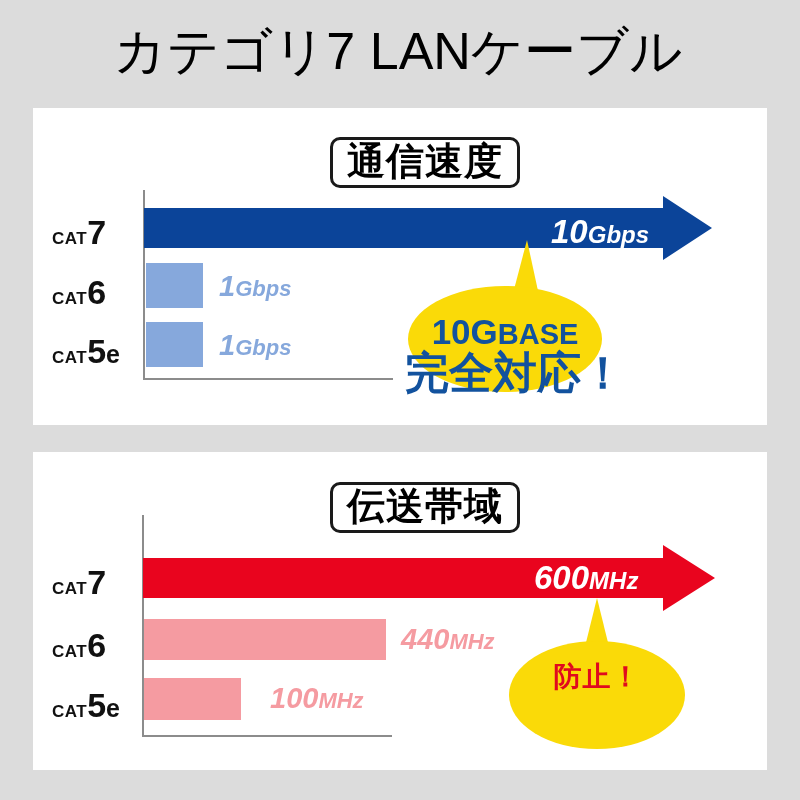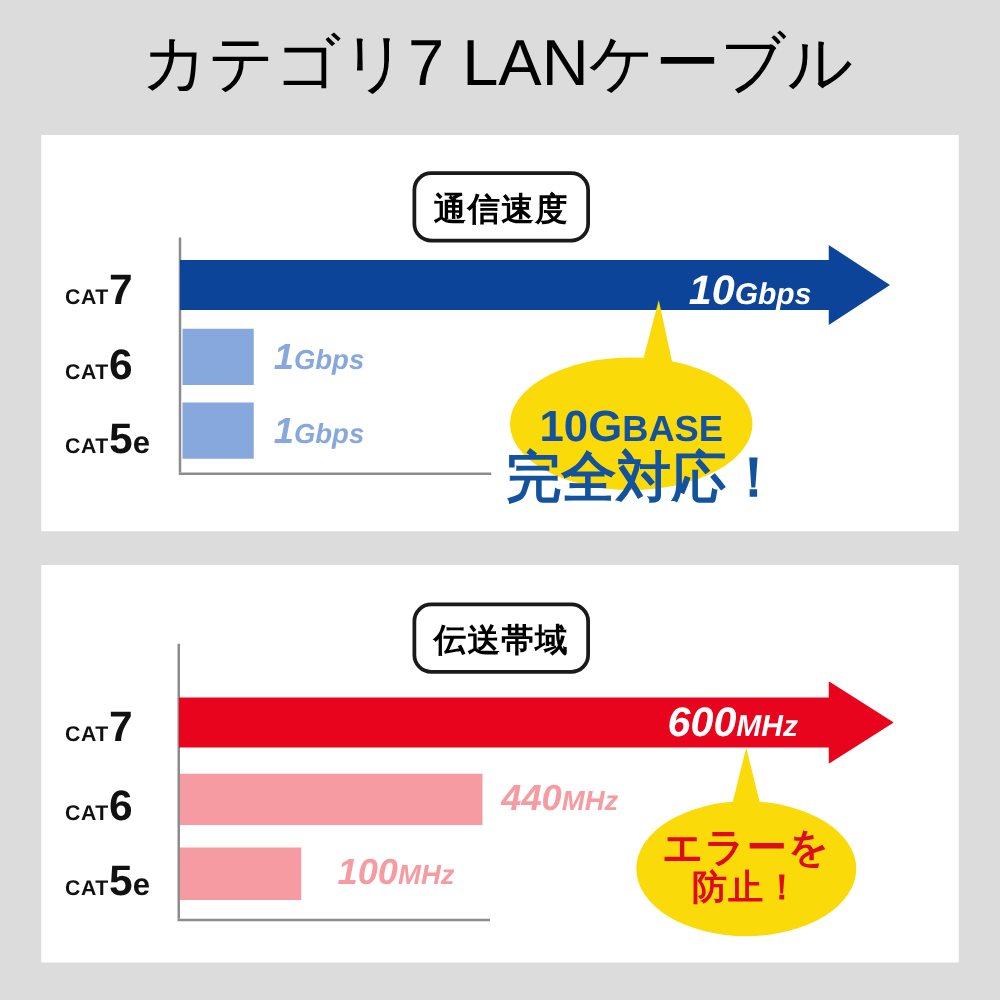--- a/index.html
+++ b/index.html
@@ -37,26 +37,26 @@
     width: 734px;
     background: #ffffff;
   }
   #card-speed  { top: 108px; height: 317px; }
   #card-band   { top: 452px; height: 318px; }
 
   
   .section-pill {
     position: absolute;
     border: 3px solid #1a1a1a;
-    border-radius: 15px;
+    border-radius: 10px;
     background: #ffffff;
-    font-size: 26px;
+    font-size: 38px;
     font-weight: bold;
     color: #000000;
-    padding: 9px 14px 6px 14px;
+    padding: 3px 14px 6px 14px;
     line-height: 36px;
     white-space: nowrap;
     letter-spacing: 1px;
   }
   .axis-v {
     position: absolute;
     width: 2px;
     background: #8c8c8c;
   }
   .axis-h {
@@ -184,21 +184,21 @@
 <div class="bar" style="left:146px; top:322px; width:57px; height:45px; background:#86a8dc;"></div>
 <div class="bar-value" style="left:219px; top:331px; color:#86a8dc;">
   <span>1</span><span class="unit">Gbps</span>
 </div>
 
 <div class="callout" id="callout-10gbase" style="left:405px; top:236px;">
   <svg width="200" height="158" viewBox="0 0 200 158" xmlns="http://www.w3.org/2000/svg">
     <polygon points="122,4 100,88 138,78" fill="#fada08"></polygon>
     <ellipse cx="100" cy="103" rx="97" ry="53" fill="#fada08"></ellipse>
   </svg>
-  <div class="callout-text" style="left:0px; top:88px; width:200px;text-align:center;">
+  <div class="callout-text" style="left:0px; top:78px; width:200px;text-align:center;">
     <span class="l1"><span>10G</span><span class="sm">BASE</span></span>
     <span class="l2">完全対応！</span>
   </div>
 </div>
 
 <div class="card" id="card-band"></div>
 
 <div class="section-pill" style="left:330px; top:482px;">伝送帯域</div>
 
 <div class="axis-v" style="left:142px; top:515px; height:220px;"></div>
@@ -232,16 +232,15 @@
 <div class="bar-value" style="left:255px; top:684px; color:#f59ba1;margin-left:15px;">
   <span>100</span><span class="unit">MHz</span>
 </div>
 
 <div class="callout" id="callout-error" style="left:505px; top:595px;">
   <svg width="200" height="158" viewBox="0 0 200 158" xmlns="http://www.w3.org/2000/svg">
     <polygon points="92,3 72,84 110,76" fill="#fada08"></polygon>
     <ellipse cx="92" cy="100" rx="88" ry="54" fill="#fada08"></ellipse>
   </svg>
   <div class="callout-text" style="left:0px; top:67px; width:184px;">
-    <span class="l1">エラーを</span>
     <span class="l2">防止！</span>
   </div>
 </div>
 
 </body></html>

